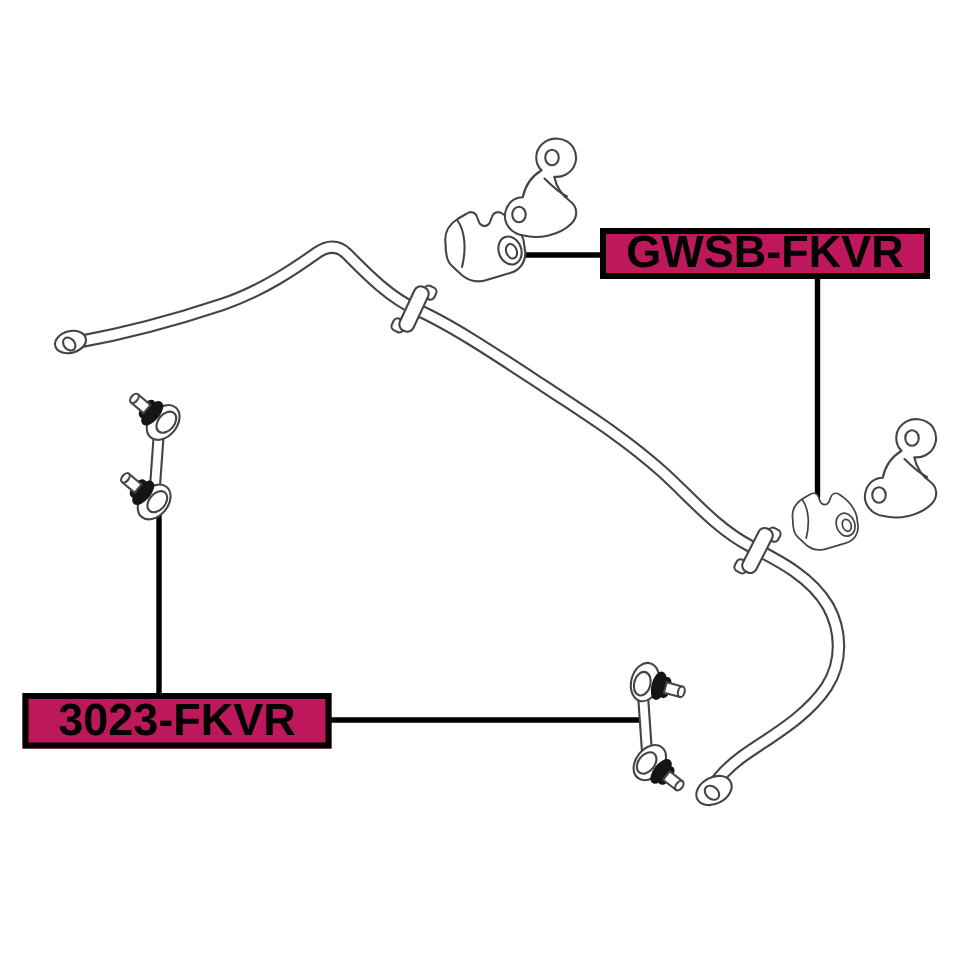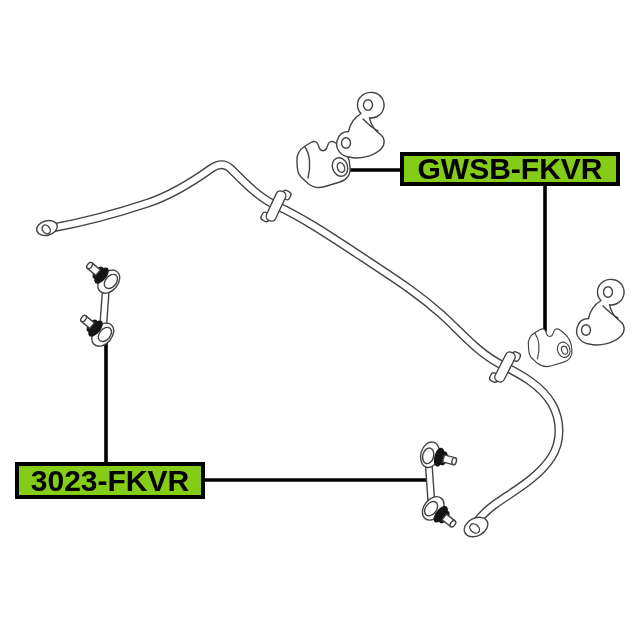--- a/index.html
+++ b/index.html
@@ -9,31 +9,31 @@
     background: #ffffff;
     overflow: hidden;
     font-family: "Liberation Sans", sans-serif;
   }
   .stage { position: relative; width: 640px; height: 640px; }
   .stage svg { position: absolute; left: 0; top: 0; }
   .part-label {
     position: absolute;
     box-sizing: border-box;
     border: 4px solid #000;
-    background: #84cc16;
+    background: #be185d;
     display: flex; align-items: center; justify-content: center;
     font-weight: 700;
     font-size: 30px;
     line-height: 1;
     color: #000;
     letter-spacing: 0px;
     white-space: nowrap;
   }
   .label-gwsb { left: 400px; top: 152px; width: 220px; height: 34px; }
-  .label-3023 { left: 15px;  top: 462px; width: 190px; height: 37px; }
+  .label-3023 { left: 15px;  top: 462px; width: 206px; height: 37px; }
 </style>
 </head>
 <body>
 
 <div class="stage">
 
   <svg width="640" height="640" viewBox="0 0 640 640" fill="none" stroke-linecap="round" stroke-linejoin="round">
 
     <g stroke="#000000" stroke-width="3.6">
       <path d="M 347 170 H 400"></path>

